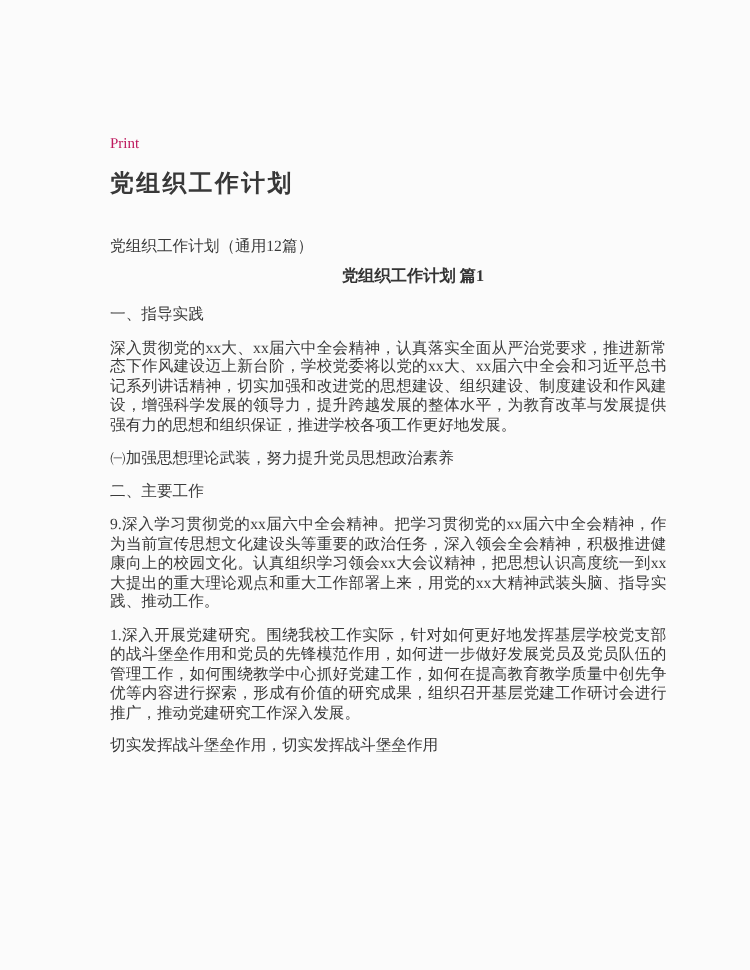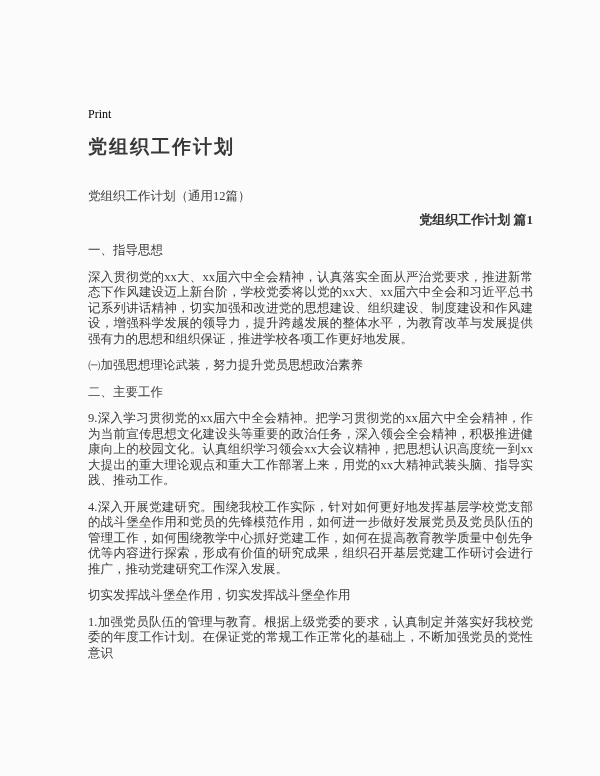--- a/index.html
+++ b/index.html
@@ -13,21 +13,21 @@
   }
   .page {
     box-sizing: border-box;
     width: 600px;
     height: 776px;
     padding: 67px 67px 0 88px;
   }
   .print-link {
     font-size: 12px;
     line-height: 14px;
-    color: #000000;
+    color: #be185d;
     text-decoration: none;
     display: inline-block;
     cursor: pointer;
     margin-top: 40px;
   }
   .doc-title {
     margin-top: 15px;
     font-size: 19px;
     line-height: 19px;
     font-weight: bold;
@@ -47,40 +47,39 @@
     text-align: justify;
     text-justify: inter-ideograph;
     word-break: break-all;
   }
   .blk.heading {
     margin-top: 7px;
     margin-bottom: 15px;
     font-size: 13px;
     line-height: 17px;
     font-weight: bold;
-    text-align: right;
+    text-align: center;
     color: #333;
     margin-left: 40px;
   }
 </style>
 </head>
 <body>
 
 <div class="page">
   <a class="print-link">Print</a>
 
   <div class="doc-title">党组织工作计划</div>
 
   <div class="doc-subtitle">党组织工作计划（通用12篇）</div>
 
   <div class="doc-body">
 
   <p class="blk heading">党组织工作计划 篇1</p>
-      <p class="blk">一、指导思想</p>
+      <p class="blk">一、指导实践</p>
       <p class="blk">深入贯彻党的xx大、xx届六中全会精神，认真落实全面从严治党要求，推进新常态下作风建设迈上新台阶，学校党委将以党的xx大、xx届六中全会和习近平总书记系列讲话精神，切实加强和改进党的思想建设、组织建设、制度建设和作风建设，增强科学发展的领导力，提升跨越发展的整体水平，为教育改革与发展提供强有力的思想和组织保证，推进学校各项工作更好地发展。</p>
       <p class="blk">㈠加强思想理论武装，努力提升党员思想政治素养</p>
       <p class="blk">二、主要工作</p>
       <p class="blk">9.深入学习贯彻党的xx届六中全会精神。把学习贯彻党的xx届六中全会精神，作为当前宣传思想文化建设头等重要的政治任务，深入领会全会精神，积极推进健康向上的校园文化。认真组织学习领会xx大会议精神，把思想认识高度统一到xx大提出的重大理论观点和重大工作部署上来，用党的xx大精神武装头脑、指导实践、推动工作。</p>
-      <p class="blk">4.深入开展党建研究。围绕我校工作实际，针对如何更好地发挥基层学校党支部的战斗堡垒作用和党员的先锋模范作用，如何进一步做好发展党员及党员队伍的管理工作，如何围绕教学中心抓好党建工作，如何在提高教育教学质量中创先争优等内容进行探索，形成有价值的研究成果，组织召开基层党建工作研讨会进行推广，推动党建研究工作深入发展。</p>
+      <p class="blk">1.深入开展党建研究。围绕我校工作实际，针对如何更好地发挥基层学校党支部的战斗堡垒作用和党员的先锋模范作用，如何进一步做好发展党员及党员队伍的管理工作，如何围绕教学中心抓好党建工作，如何在提高教育教学质量中创先争优等内容进行探索，形成有价值的研究成果，组织召开基层党建工作研讨会进行推广，推动党建研究工作深入发展。</p>
       <p class="blk">切实发挥战斗堡垒作用，切实发挥战斗堡垒作用</p>
-      <p class="blk">1.加强党员队伍的管理与教育。根据上级党委的要求，认真制定并落实好我校党委的年度工作计划。在保证党的常规工作正常化的基础上，不断加强党员的党性意识</p>
     </div>
 </div>
 
 </body></html>

